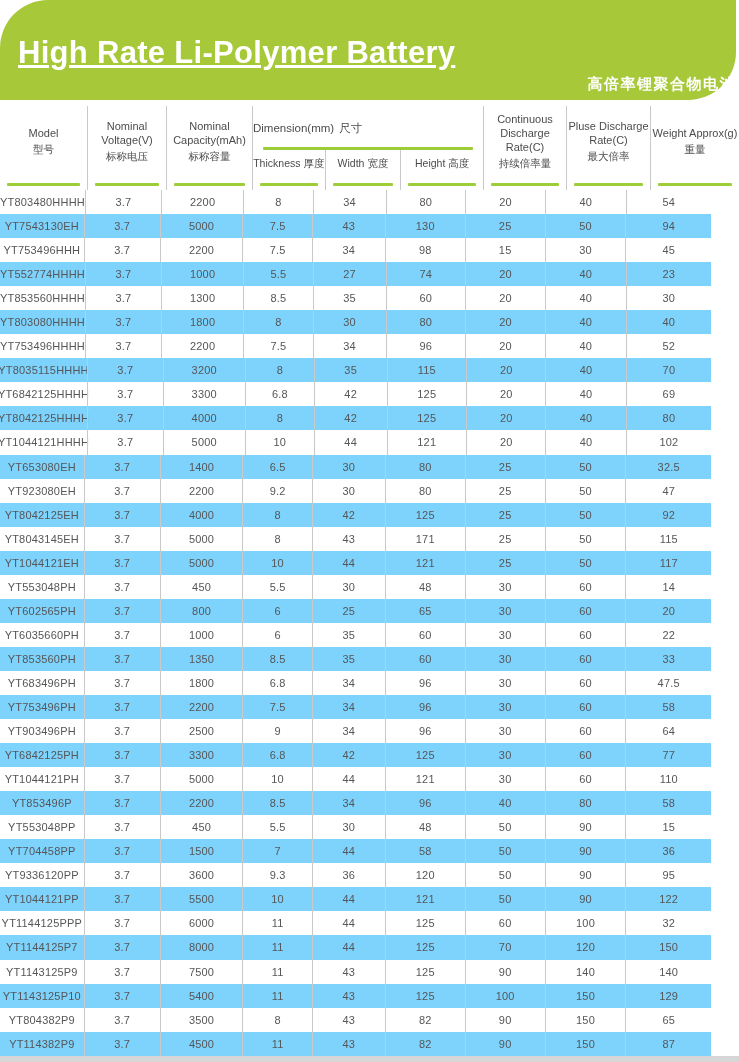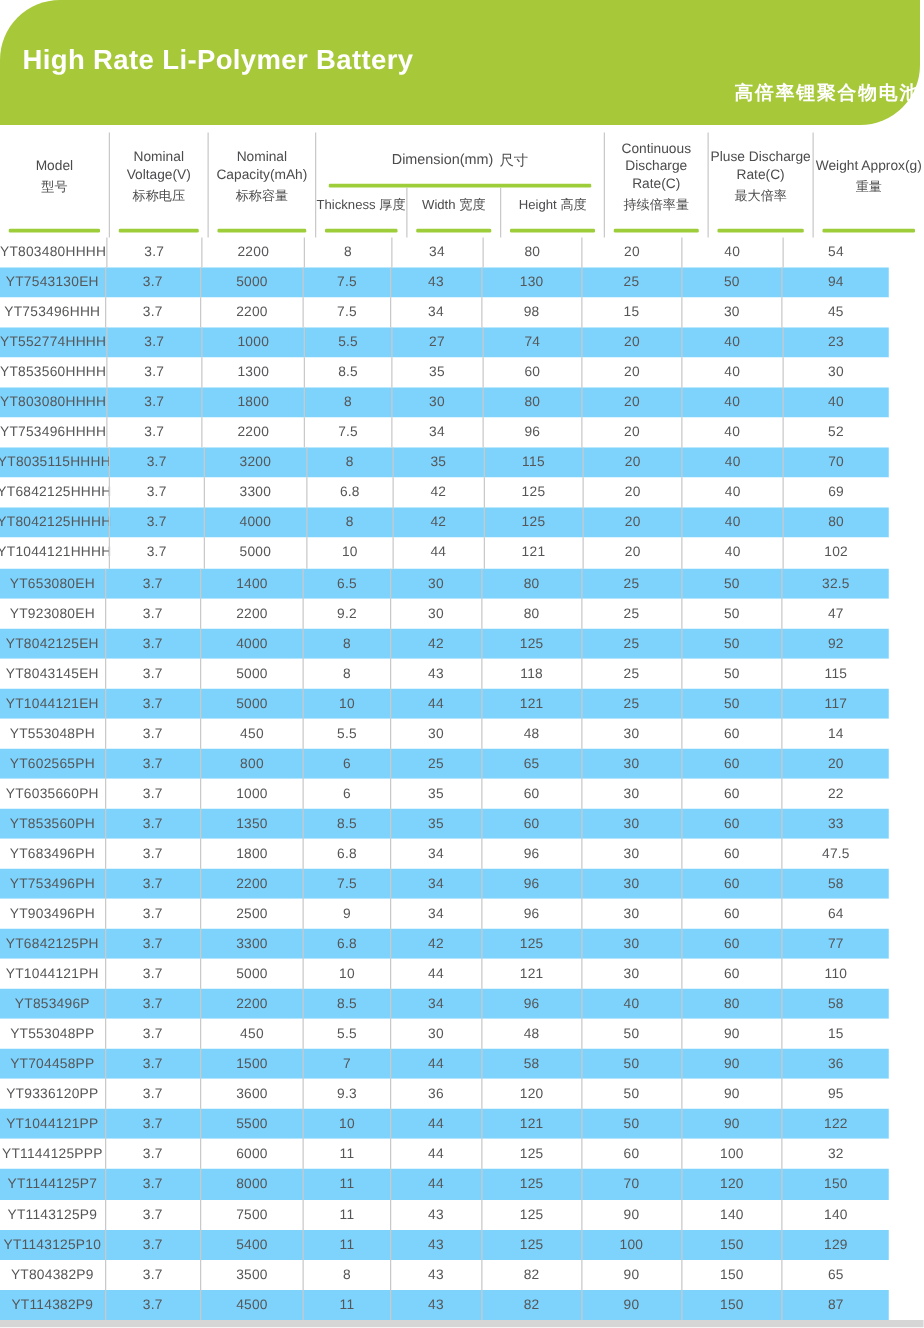--- a/index.html
+++ b/index.html
@@ -12,21 +12,21 @@
   .page { position:relative; width:739px; height:1062px; background:#fff; }
 
   
   .banner {
     position:absolute; top:0; left:0; width:736px; height:100px;
     background:#a6c839;
     border-radius:48px 0 48px 0;
     color:#ffffff;
     padding:35px 0 0 18px;
   }
-  .banner-title { font-size:22px; font-weight:bold; letter-spacing:0.3px; }
+  .banner-title { font-size:31px; font-weight:bold; letter-spacing:0.3px;text-decoration:underline; }
   .banner-subtitle { font-size:15px; margin-top:4px; letter-spacing:1.5px; font-weight:bold;text-align:right; }
 
   
   .spec-table { position:absolute; top:106px; left:0; width:739px; }
 
   .c0{width:87px;} .c1{width:79px;text-align:right;} .c2{width:86px;}
   .c3{width:72px;} .c4{width:76px;} .c5{width:83px;}
   .c6{width:83px;} .c7{width:84px;} .c8{width:89px;}
   .cgroup{width:231px;}
 
@@ -40,21 +40,21 @@
   .th .en { font-size:11px; line-height:1.25; }
   .th .zh { font-size:10.5px; margin-top:2px; }
   .rule {
     position:absolute; bottom:4px; left:7px; right:7px; height:3px;
     background:#9ecd3a; border-radius:1px;
   }
 
   .th-group { position:relative; display:flex; flex-direction:column; }
   .group-title {
     position:relative; height:44px; display:flex; align-items:center;
-    justify-content:center; gap:5px; color:#4c4c4e; font-size:11.5px;
+    justify-content:flex-start; gap:5px; color:#4c4c4e; font-size:11.5px;
   }
   .group-rule { position:absolute; bottom:0; left:10px; right:10px; height:3px; background:#9ecd3a; border-radius:1px; }
   .group-cols { flex:1; display:flex; }
   .th.sub { padding-bottom:12px; }
   .subline { display:flex; gap:3px; align-items:baseline; font-size:10.5px; }
 
   
   .tbody { width:711px; }
   .tr { display:flex; height:24.06px; background:#ffffff; }
   .tr.alt { background:#7dd3fc; }
@@ -303,21 +303,21 @@
           <div class="td c6">25</div>
           <div class="td c7">50</div>
           <div class="td c8">92</div>
         </div>
         <div class="tr">
           <div class="td c0">YT8043145EH</div>
           <div class="td c1">3.7</div>
           <div class="td c2">5000</div>
           <div class="td c3">8</div>
           <div class="td c4">43</div>
-          <div class="td c5">118</div>
+          <div class="td c5">171</div>
           <div class="td c6">25</div>
           <div class="td c7">50</div>
           <div class="td c8">115</div>
         </div>
         <div class="tr alt">
           <div class="td c0">YT1044121EH</div>
           <div class="td c1">3.7</div>
           <div class="td c2">5000</div>
           <div class="td c3">10</div>
           <div class="td c4">44</div>

